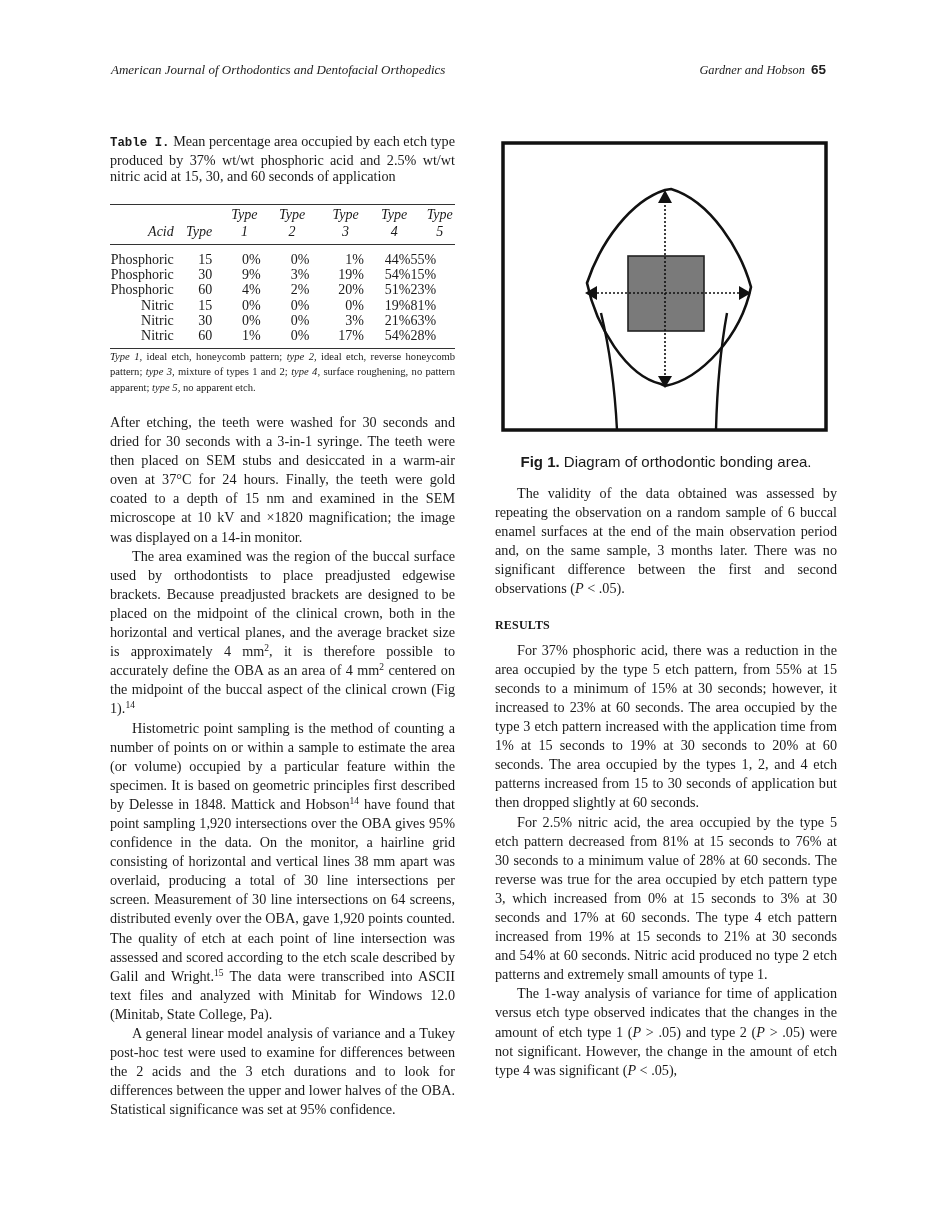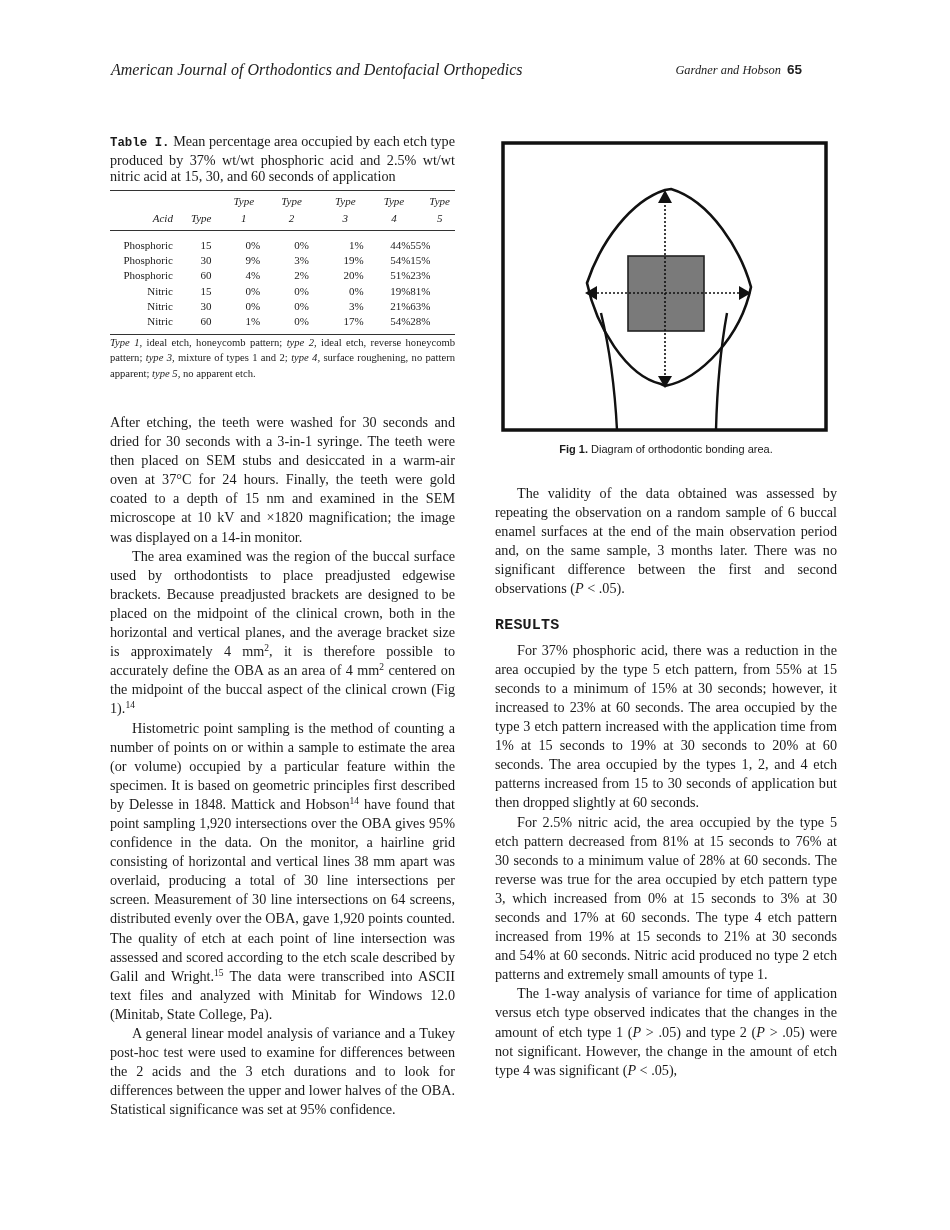--- a/index.html
+++ b/index.html
@@ -1,30 +1,30 @@
 <!DOCTYPE html>
 <html><head>
 <meta charset="utf-8">
 <style>
   * { box-sizing: border-box; margin: 0; padding: 0; }
   html, body { width: 950px; height: 1230px; background: #ffffff; }
   body { position: relative; font-family: "Liberation Serif", serif; color: #1a1a1a; overflow: hidden; }
 
-  .running-head { position: absolute; left: 111px; top: 62px; width: 700px; font-style: italic; font-size: 16px; line-height: 16px; color: #222; }
-  .running-right { position: absolute; right: 148px; top: 62px; font-size: 12.4px; line-height: 16px; color: #222; }
+  .running-head { position: absolute; left: 111px; top: 62px; width: 700px; font-style: italic; font-size: 13px; line-height: 16px; color: #222; }
+  .running-right { position: absolute; right: 124px; top: 62px; font-size: 12.4px; line-height: 16px; color: #222; }
   .running-right .authors { font-style: italic; }
   .running-right .page-num { font-family: "Liberation Sans", sans-serif; font-weight: bold; font-size: 13.5px; margin-left: 6px; font-style: normal; }
 
   .col-left { position: absolute; left: 110px; top: 133px; width: 345px; }
   .col-right { position: absolute; left: 495px; top: 133px; width: 342px; }
 
   .table-caption { font-size: 14.2px; line-height: 16.6px; text-align: justify; text-align-last: left; }
   .table-caption .label { font-family: Liberation Mono, monospace; font-weight: bold; font-size: 12.4px; }
 
-  table.data { width: 100%; border-collapse: collapse; margin-top: 5px; font-size: 11px; }
+  table.data { width: 100%; border-collapse: collapse; margin-top: 19px; font-size: 14px; }
   table.data thead tr.th-row td { border-top: 1.6px solid #333; }
   table.data thead td { font-style: italic; padding-top: 3px; line-height: 14px; vertical-align: bottom; }
   table.data thead tr.th-last td { border-bottom: 1.6px solid #333; padding-bottom: 5px; }
   table.data tbody td { line-height: 15.3px; }
   table.data tbody tr:first-child td { padding-top: 7px; }
   table.data tbody tr:last-child td { padding-bottom: 4px; border-bottom: 1.2px solid #333; }
   td.c-acid { width: 62px; text-align: right; }
   td.c-time { width: 38px; text-align: right; }
   td.c-t1 { width: 48px; text-align: right; }
   td.c-t2 { width: 48px; text-align: right; }
@@ -38,25 +38,25 @@
   .table-footnote i { font-style: italic; }
 
   .body-text { font-size: 14.2px; line-height: 19.1px; text-align: justify; }
   .body-text p { text-indent: 22px; }
   .body-text p.noindent { text-indent: 0; }
   sup { font-size: 9.5px; line-height: 0; vertical-align: 5px; }
 
   .left-body { position: absolute; left: 0; top: 280px; width: 345px; }
 
   .figure { position: absolute; left: 6px; top: 8px; width: 327px; height: 291px; }
-  .fig-caption { position: absolute; left: 0; top: 310px; width: 342px; text-align: center; font-family: "Liberation Sans", sans-serif; font-size: 11px; }
+  .fig-caption { position: absolute; left: 0; top: 320px; width: 342px; text-align: center; font-family: "Liberation Sans", sans-serif; font-size: 15px; }
   .fig-caption b { font-weight: bold; }
 
   .right-body { position: absolute; left: 0; top: 351px; width: 342px; }
-  .section-heading { font-family: Liberation Mono, monospace; font-weight: bold; font-size: 15px; margin: 17px 0 6px 0; letter-spacing: 0.2px; }
+  .section-heading { font-family: Liberation Serif, serif; font-weight: bold; font-size: 12px; margin: 17px 0 6px 0; letter-spacing: 0.2px; }
 </style>
 </head>
 <body>
 
 <div class="running-head">
   <div>American Journal of Orthodontics and Dentofacial Orthopedics</div>
 </div>
 <div class="running-right">
   <span class="authors">Gardner and Hobson</span><span class="page-num">65</span>
 </div>

